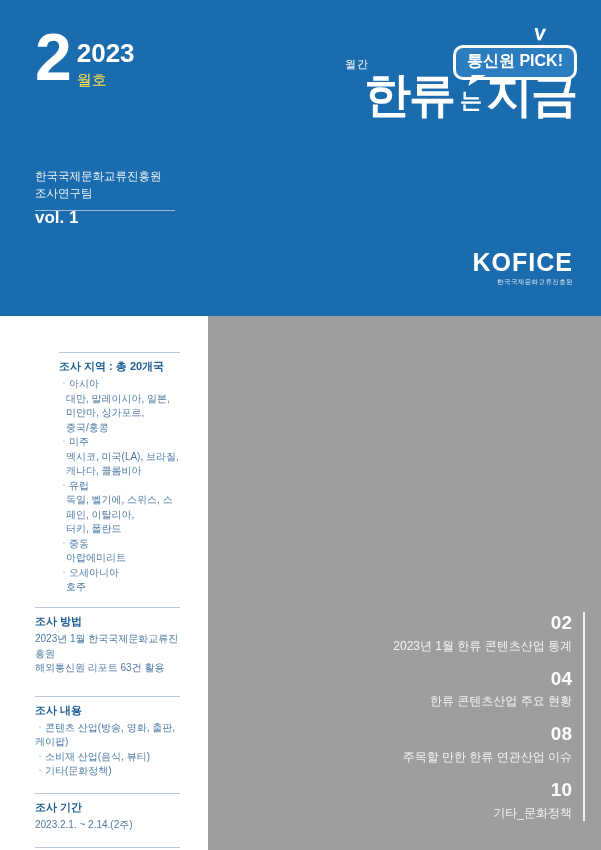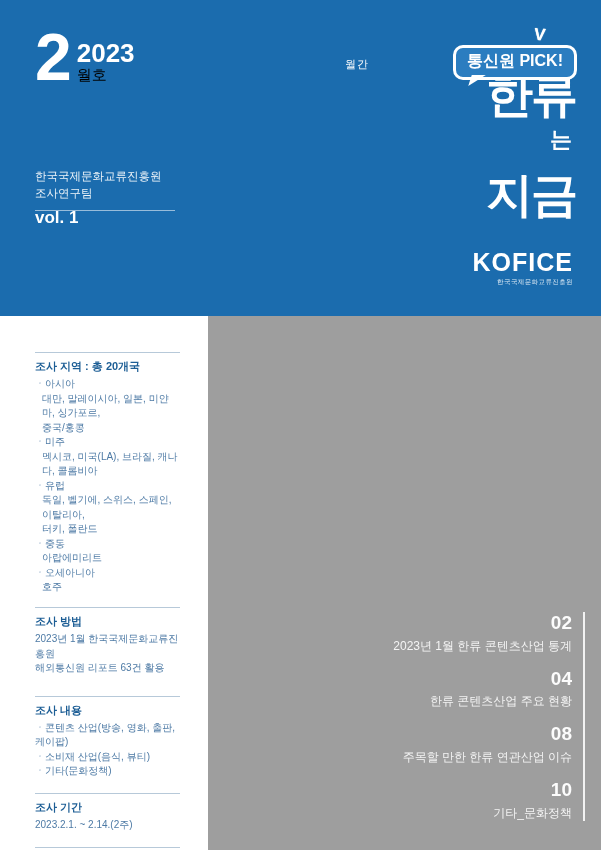--- a/index.html
+++ b/index.html
@@ -7,28 +7,28 @@
   body { font-family:"Liberation Sans","DejaVu Sans",sans-serif; }
   .page { position:relative; width:601px; height:850px; margin:0 auto; overflow:hidden; background:#fff; }
 
   
   .top { position:relative; width:601px; height:316px; background:#1b6cae; }
 
   .issue { position:absolute; left:35px; top:26px; display:flex; color:#fff; }
   .issue-number { font-size:66px; font-weight:bold; line-height:0.95; letter-spacing:-2px; }
   .issue-right { margin-left:7px; margin-top:14px; }
   .issue-year { font-size:26px; font-weight:bold; line-height:1; }
-  .issue-label { font-size:15px; color:#000000; }
+  .issue-label { font-size:15px; color:#fde047; margin-top:5px; }
 
   .org { position:absolute; left:35px; top:168px; color:#eef4f9; font-size:11.5px; line-height:1.45; }
   .org-divider { width:140px; border-bottom:1px solid rgba(255,255,255,.55); margin-top:9px; }
   .volume { position:absolute; left:35px; top:208px; color:#fff; font-size:17px; font-weight:bold; }
 
   .monthly { position:absolute; left:345px; top:57px; color:#fff; font-size:11px; font-weight:normal; letter-spacing:1px; }
-  .title { position:absolute; right:25px; top:64px; display:flex; align-items:flex-end; color:#fff; font-weight:800;flex-direction:column; }
+  .title { position:absolute; right:25px; top:64px; display:flex; align-items:flex-end; color:#fff; font-weight:800; }
   .title-main { font-size:47px; line-height:1.3; letter-spacing:-2px; }
   .title-particle { font-size:22px; margin:0 4px 9px 6px; font-weight:bold; }
 
   .badge-wrap { position:absolute; right:24px; top:45px; }
   .badge { position:relative; background:#2b7dc0; border:3px solid #fff; border-radius:10px;
            padding:3px 11px 5px; color:#fff; font-size:16px; font-weight:800; letter-spacing:0; white-space:nowrap; }
   .antenna { position:absolute; top:-23px; left:66%; color:#fff; font-size:17px; font-weight:bold;
              transform:rotate(6deg); text-shadow:0 0 1px #fff; }
   .badge-tail { position:absolute; left:14px; bottom:-9px; width:0; height:0;
                 border-top:11px solid #fff; border-right:14px solid transparent; transform:skewX(-18deg); }
@@ -42,21 +42,21 @@
   .left-col { width:208px; background:#fff; padding:36px 28px 0 35px; }
   .right-col { flex:1; background:#9e9e9e; position:relative; }
 
   .section { border-top:1px solid #b7c9d9; padding-top:6px; }
   .sec-heading { font-size:11px; font-weight:bold; color:#1d5e95; margin-bottom:4px; line-height:1.3; }
   .sec-line, .group-line, .sec-item { font-size:10px; color:#4d7aa5; line-height:1.45; }
   .group-name { font-size:10px; color:#4d7aa5; line-height:1.45; }
   .group-name::before { content:"ㆍ"; }
   .sec-item::before { content:"ㆍ"; }
   .group-line { padding-left:7px; }
-  .sec-region { margin-bottom:12px; }
+  .sec-region { margin-bottom:12px;margin-left:24px; }
   .sec-method { margin-bottom:20px; }
   .sec-content { margin-bottom:14px; }
   .sec-period { margin-bottom:14px; }
 
   
   .toc { position:absolute; top:296px; right:16px; text-align:right;
          border-right:2px solid #f2f2f2; padding-right:11px; }
   .toc-entry { margin-bottom:13px; }
   .toc-entry:last-child { margin-bottom:0; }
   .toc-page { font-size:19px; font-weight:bold; color:#fcfcfc; line-height:1.2; }

